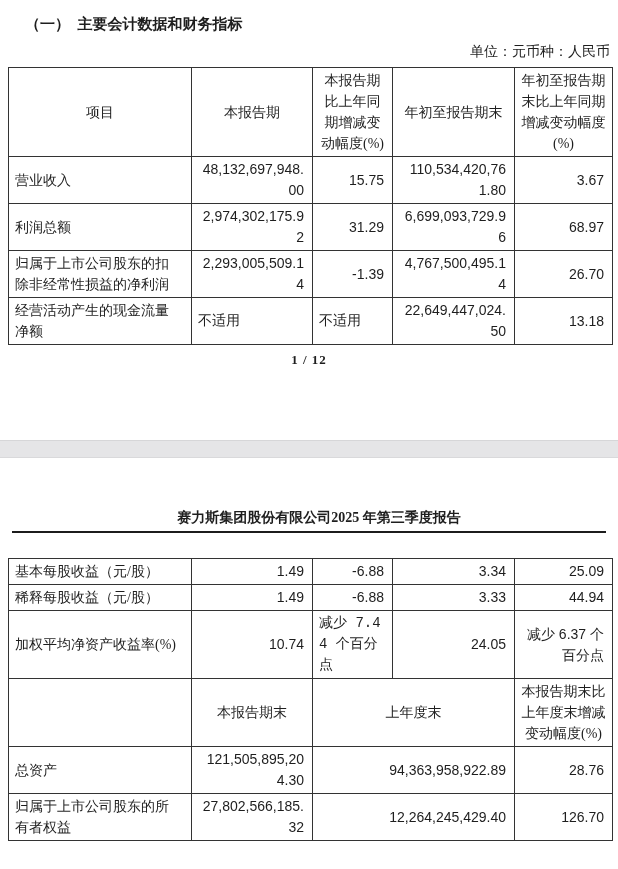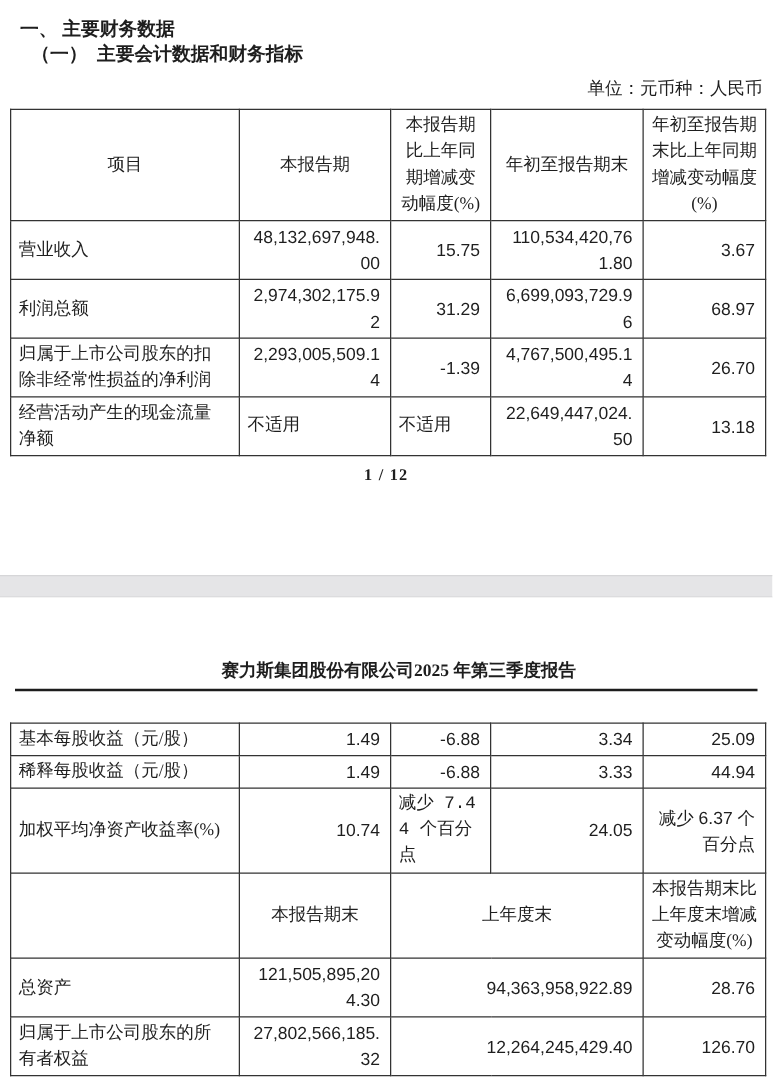--- a/index.html
+++ b/index.html
@@ -45,21 +45,20 @@
   .page-gap { height:16px; background:#e5e5e7; border-top:1px solid #d6d6d8; border-bottom:1px solid #d9d9db; }
   .p2 { padding-top:50px; }
   .doc-header { text-align:center; font-weight:700; font-size:14px; line-height:19px; white-space:pre-wrap;margin-left:20px; }
   .header-rule { height:0; border-top:2px solid #1c1c1c; margin:4px 12px 0 12px; }
   .t2table { margin-top:25px; }
 </style>
 </head>
 <body>
 
 <div class="page p1">
-  <div class="title t1">一、 主要财务数据</div>
   <div class="title t2">（一）  主要会计数据和财务指标</div>
   <div class="unit-line">
     <span>单位：元</span>
     <span>币种：人民币</span>
   </div>
 
   <table class="ftable">
     <colgroup>
       <col style="width:183px">
         <col style="width:121px">

